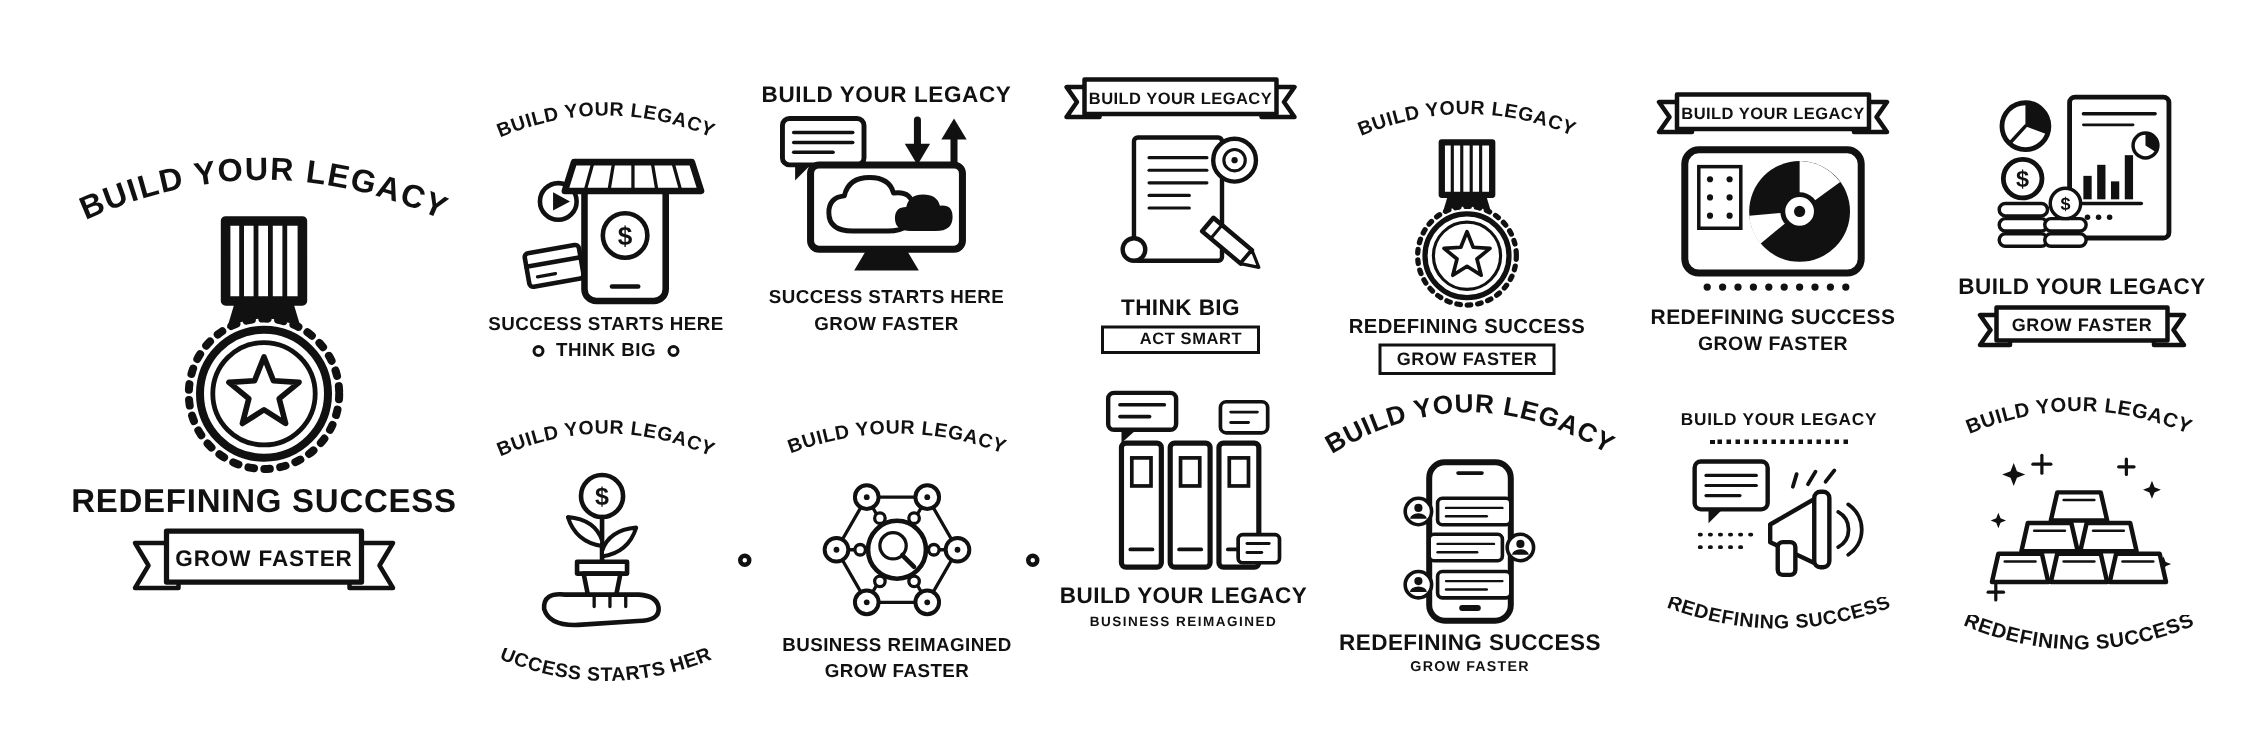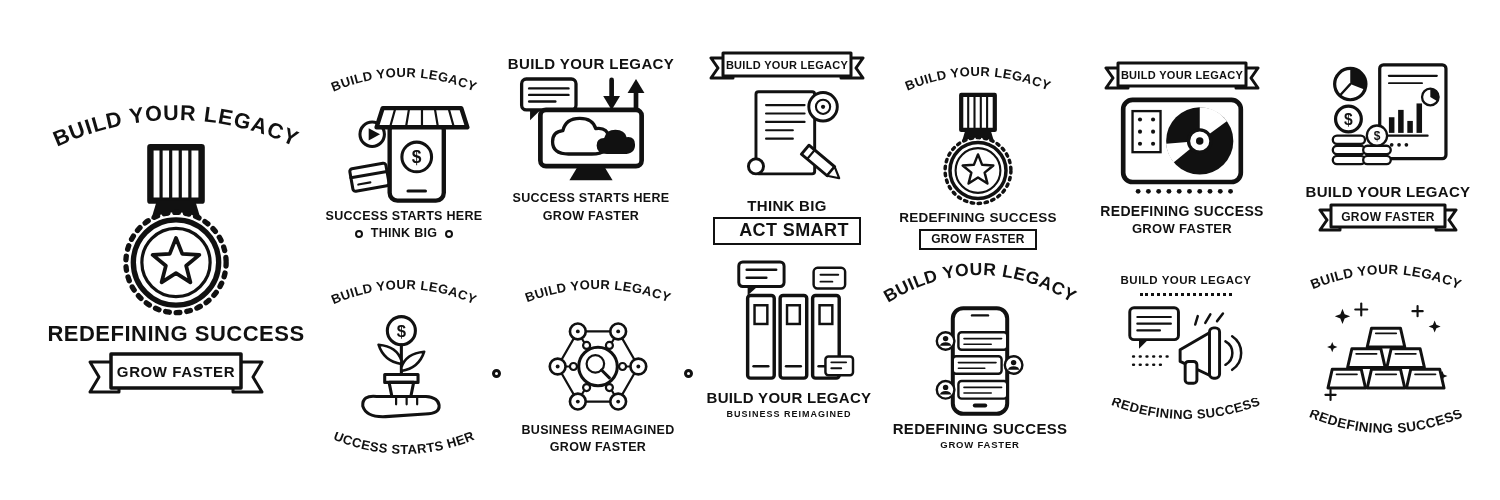--- a/index.html
+++ b/index.html
@@ -133,21 +133,21 @@
       <circle class="o w35" cx="118" cy="26" r="17"></circle>
       <circle class="n w25" cx="118" cy="26" r="8.5"></circle>
       <circle class="f" cx="118" cy="26" r="2.5"></circle>
       <g transform="rotate(40 112 90)">
         <rect class="o w35" x="92" y="83" width="40" height="14"></rect>
         <path class="o w25" d="M132 83 l13 7 l-13 7 z"></path>
         <line class="w25" x1="101" y1="83" x2="101" y2="97"></line>
       </g>
     </svg>
     <div class="line" style="font-size:15px;">THINK BIG</div>
-    <div class="box-label" style="font-size:18px;padding-left:24px;">ACT SMART</div>
+    <div class="box-label" style="font-size:11px;padding-left:24px;">ACT SMART</div>
   </div>
 
   <div class="badge" style="left:884px;top:57px;width:188px;">
     <svg width="168" height="40" viewBox="0 0 168 40">
       <path id="a4" d="M8 36 Q84 2 160 36" fill="none"></path>
       <text font-size="13" letter-spacing=".4" text-anchor="middle"><textPath href="#a4" startOffset="50%">BUILD YOUR LEGACY</textPath></text>
     </svg>
     <svg class="icon" width="84" height="115" viewBox="0 0 120 164" style="margin-top:-8px;">
       <rect class="o w6" x="36" y="4" width="48" height="50"></rect>
       <line class="w3" x1="46" y1="7" x2="46" y2="51"></line>

